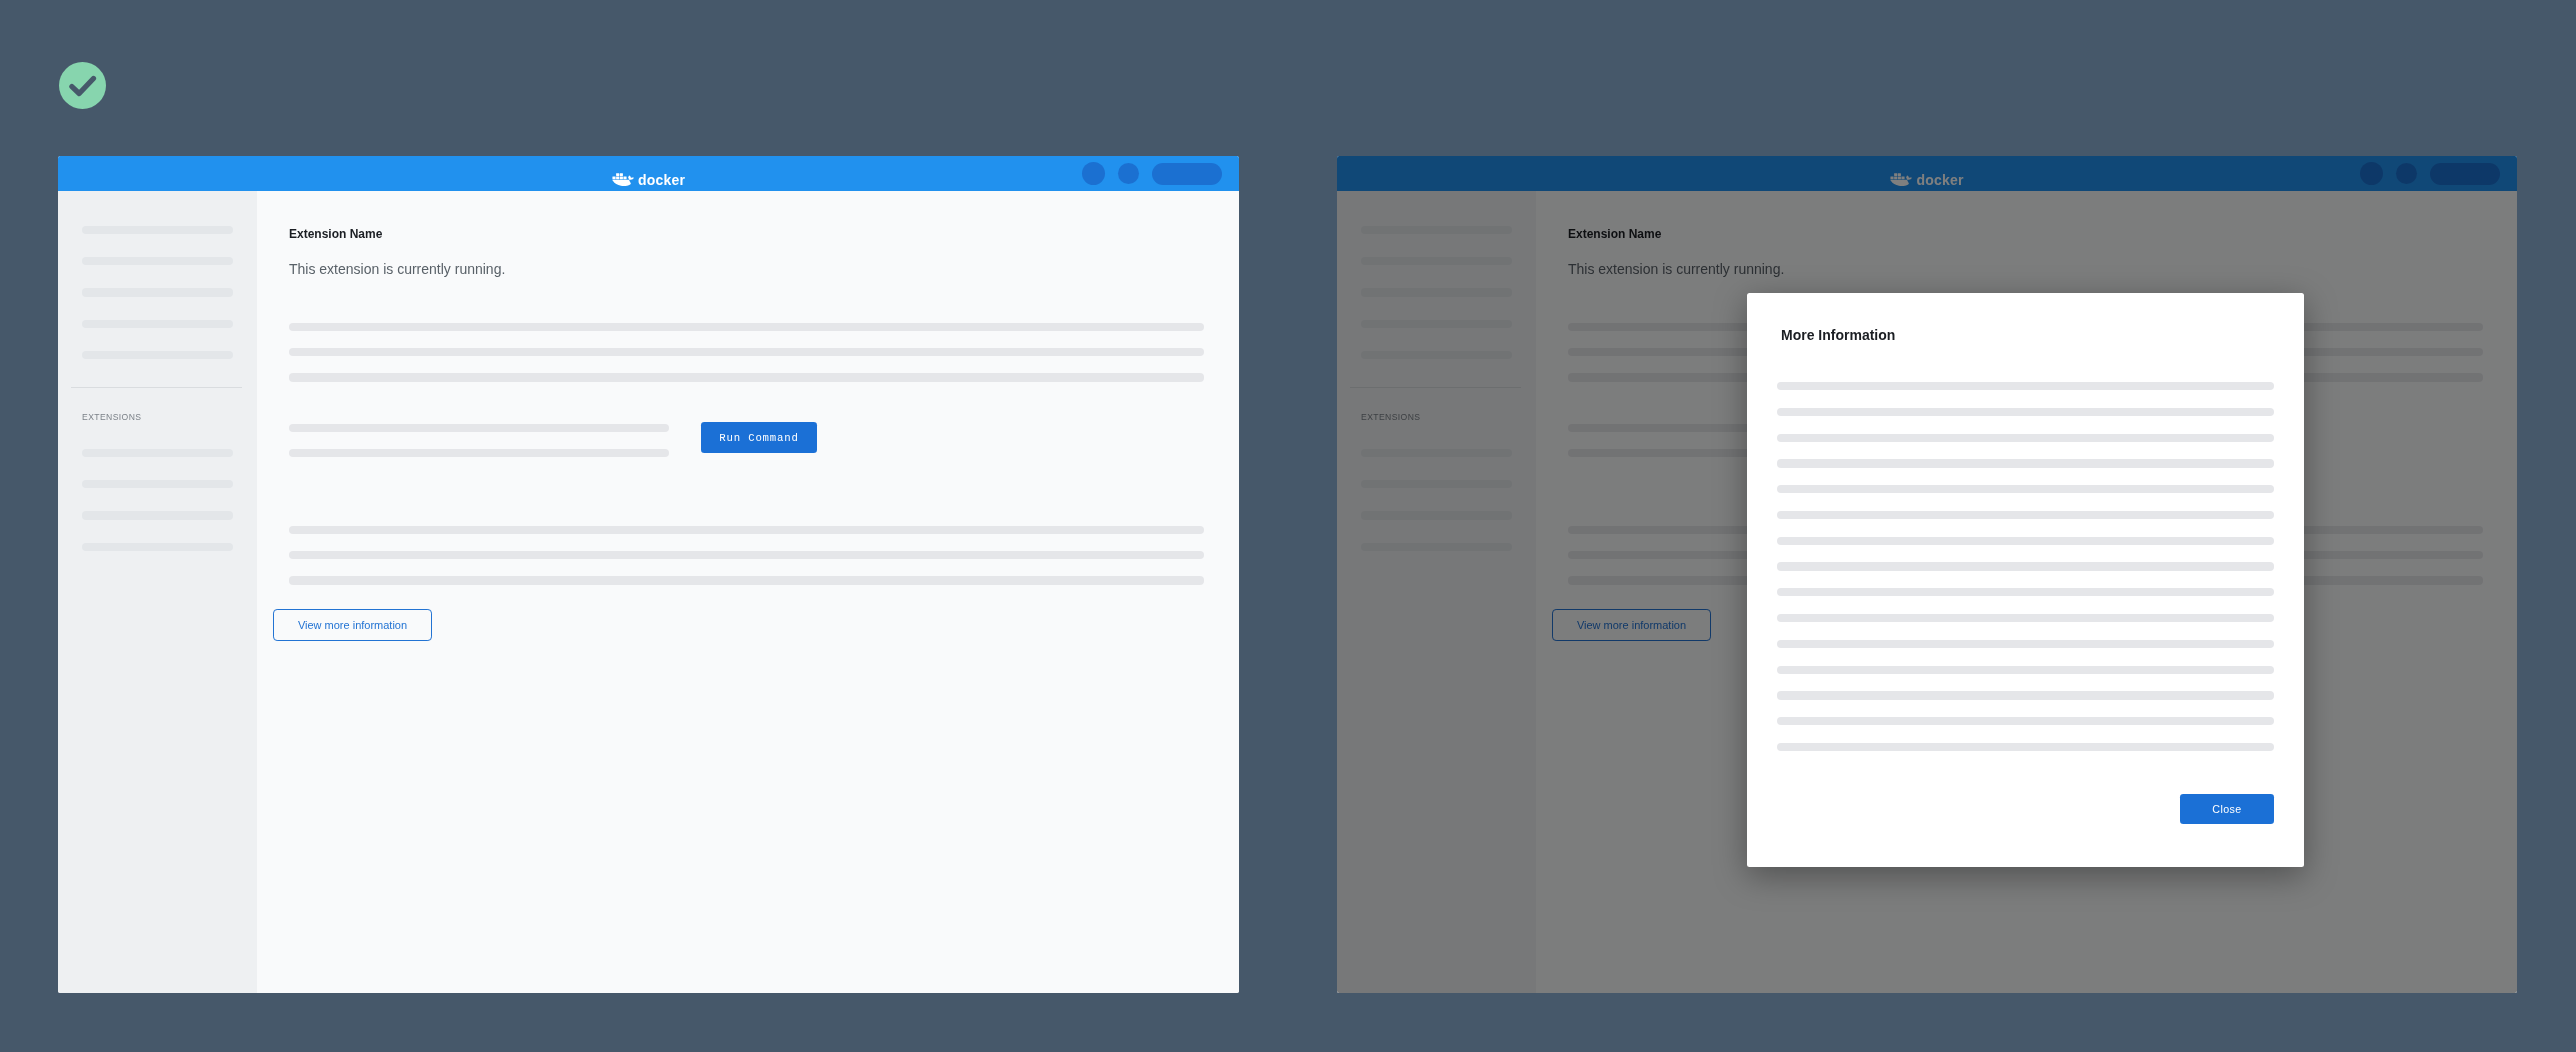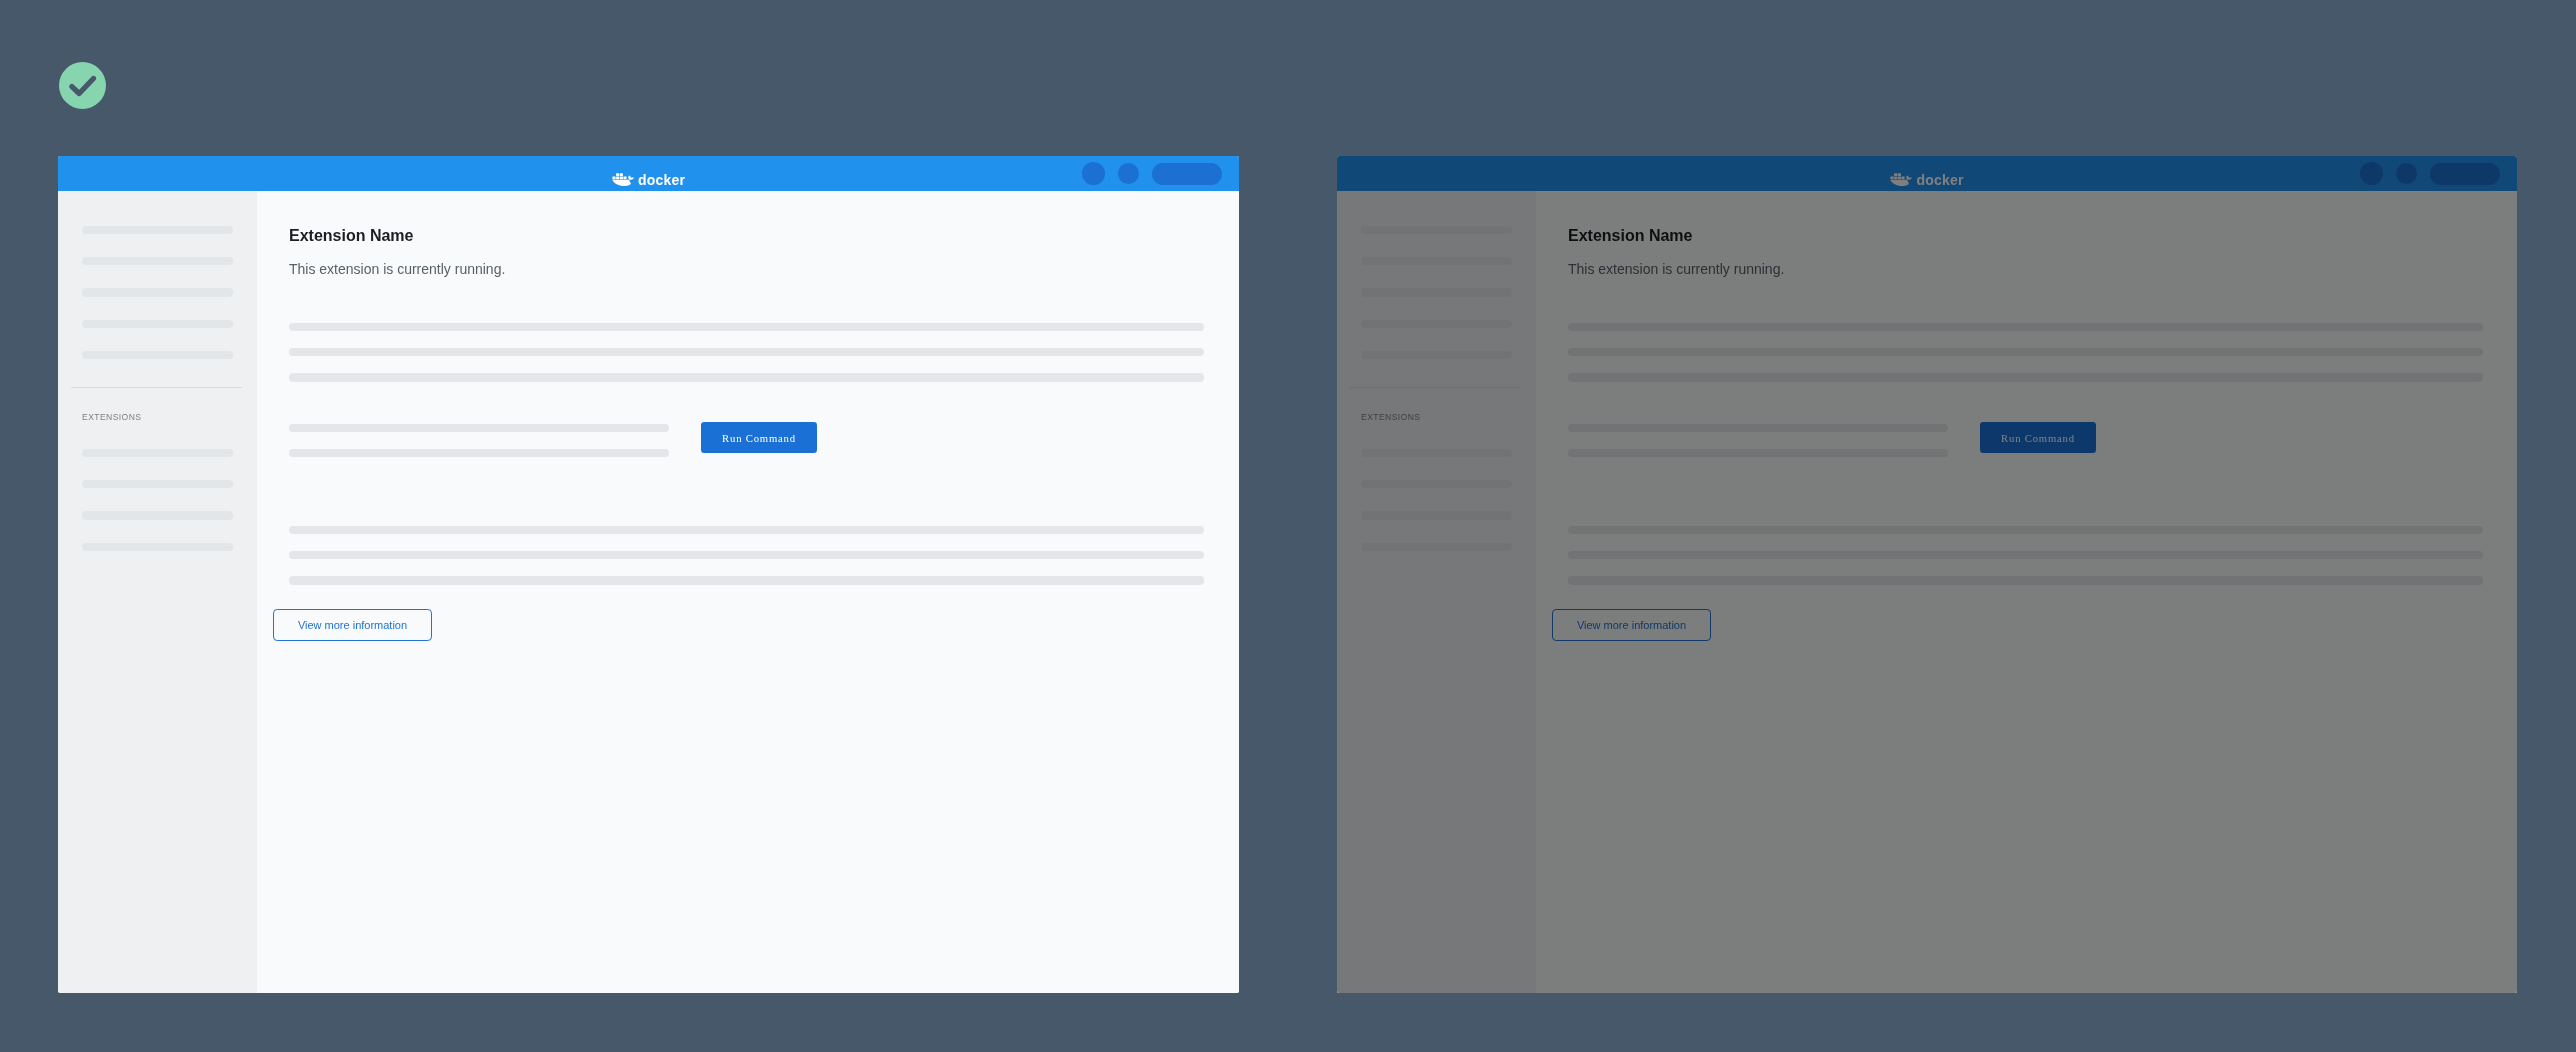--- a/index.html
+++ b/index.html
@@ -40,32 +40,32 @@
   .dd-main{position:relative;flex:1;background:var(--window-body);}
 
   .bar{border-radius:4.1px;background:var(--content-bar);}
   .sb-bars{position:absolute;left:24px;width:151px;}
   .sb-bars .bar{width:151px;height:8.2px;background:var(--sidebar-bar);margin-bottom:23px;}
   .sb-bars-top{top:35px;}
   .sb-bars-bottom{top:258px;}
   .sb-divider{position:absolute;left:13px;top:196px;width:171px;height:0.8px;background:var(--divider);}
   .sb-section{position:absolute;left:24px;top:221px;font-size:8.6px;letter-spacing:0.4px;color:var(--section-label);}
 
-  .ext-title{position:absolute;left:32px;top:36px;font-size:16px;font-weight:bold;color:var(--title-text);}
+  .ext-title{position:absolute;left:32px;top:36px;font-size:12px;font-weight:bold;color:var(--title-text);}
   .ext-subtitle{position:absolute;left:32px;top:70px;font-size:14px;color:var(--subtitle-text);}
   .cbars{position:absolute;left:32px;}
   .cbars .bar{width:915px;height:8.2px;margin-bottom:17px;}
   .cbars-g1{top:132px;}
   .cbars-short{top:233px;}
   .cbars-short .bar{width:380px;height:8.2px;margin-bottom:16.4px;}
   .cbars-g2{top:335px;}
 
   .btn{display:flex;align-items:center;justify-content:center;cursor:pointer;}
   .btn-run{position:absolute;left:444px;top:231px;width:116px;height:31px;border:none;border-radius:3.3px;
-    background:var(--primary-button-blue);color:#fff;font-family:Liberation Serif, serif;font-size:10.7px;letter-spacing:0.8px;}
+    background:var(--primary-button-blue);color:#fff;font-family:Liberation Mono, monospace;font-size:10.7px;letter-spacing:0.8px;}
   .btn-viewmore{position:absolute;left:16px;top:418px;width:159px;height:32px;background:transparent;
     border:1.2px solid var(--outline-button-blue);border-radius:4.1px;color:var(--outline-button-blue);
     font-family:"Liberation Sans",sans-serif;font-size:11px;}
 
   
   .scrim{position:absolute;left:0;top:0;right:0;bottom:0;background:var(--scrim);z-index:5;}
   .modal{position:absolute;left:410px;top:137px;width:557px;height:574px;background:var(--modal-bg);
     border-radius:2.5px;z-index:6;box-shadow:0 8.2px 33px rgba(0,0,0,.35);}
   .modal-title{position:absolute;left:34px;top:34px;font-size:14px;font-weight:bold;color:var(--title-text);}
   .modal-bars{position:absolute;left:30px;top:89px;}
@@ -203,14 +203,35 @@
       <button class="btn btn-run">Run Command</button>
       <div class="cbars cbars-g2">
           <div class="bar"></div>
           <div class="bar"></div>
           <div class="bar"></div>
         </div>
       <button class="btn btn-viewmore">View more information</button>
     </main>
   </div>
   <div class="scrim"></div>
+  <div class="modal">
+    <h2 class="modal-title">More Information</h2>
+    <div class="modal-bars">
+        <div class="bar"></div>
+        <div class="bar"></div>
+        <div class="bar"></div>
+        <div class="bar"></div>
+        <div class="bar"></div>
+        <div class="bar"></div>
+        <div class="bar"></div>
+        <div class="bar"></div>
+        <div class="bar"></div>
+        <div class="bar"></div>
+        <div class="bar"></div>
+        <div class="bar"></div>
+        <div class="bar"></div>
+        <div class="bar"></div>
+        <div class="bar"></div>
+      </div>
+    <button class="btn btn-close">Close</button>
+  </div>
 </section>
 
 
 </body></html>

